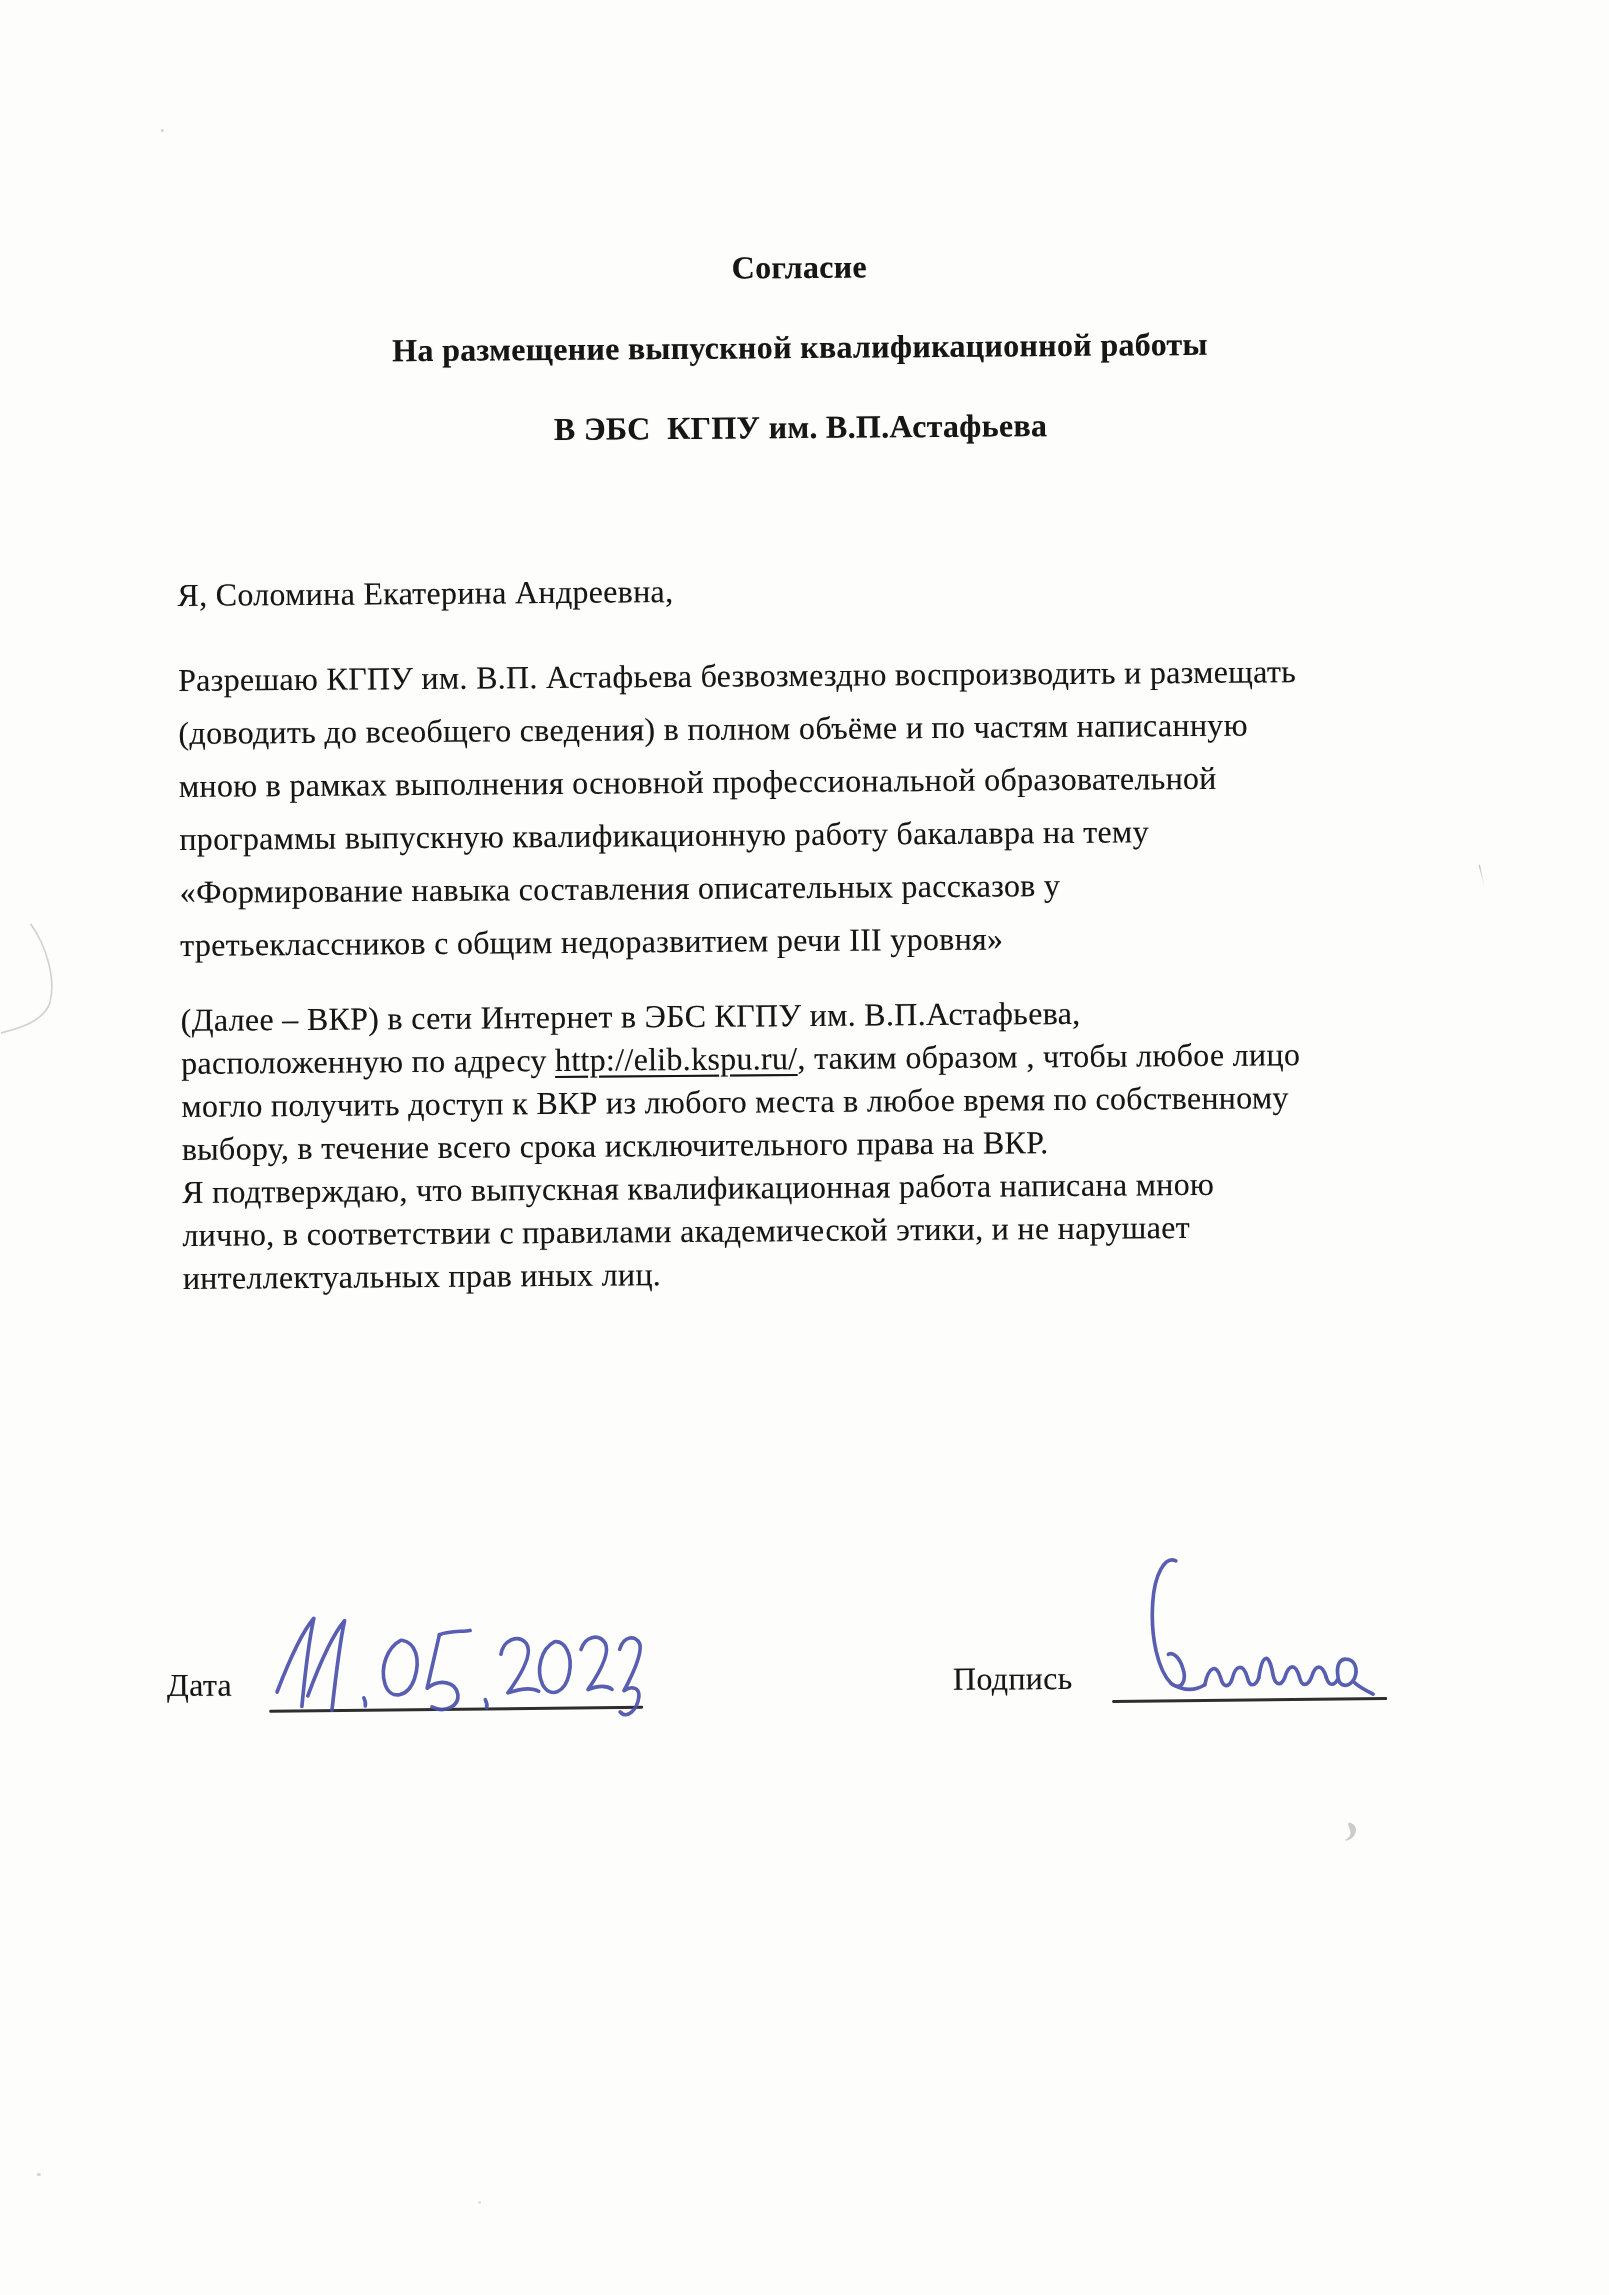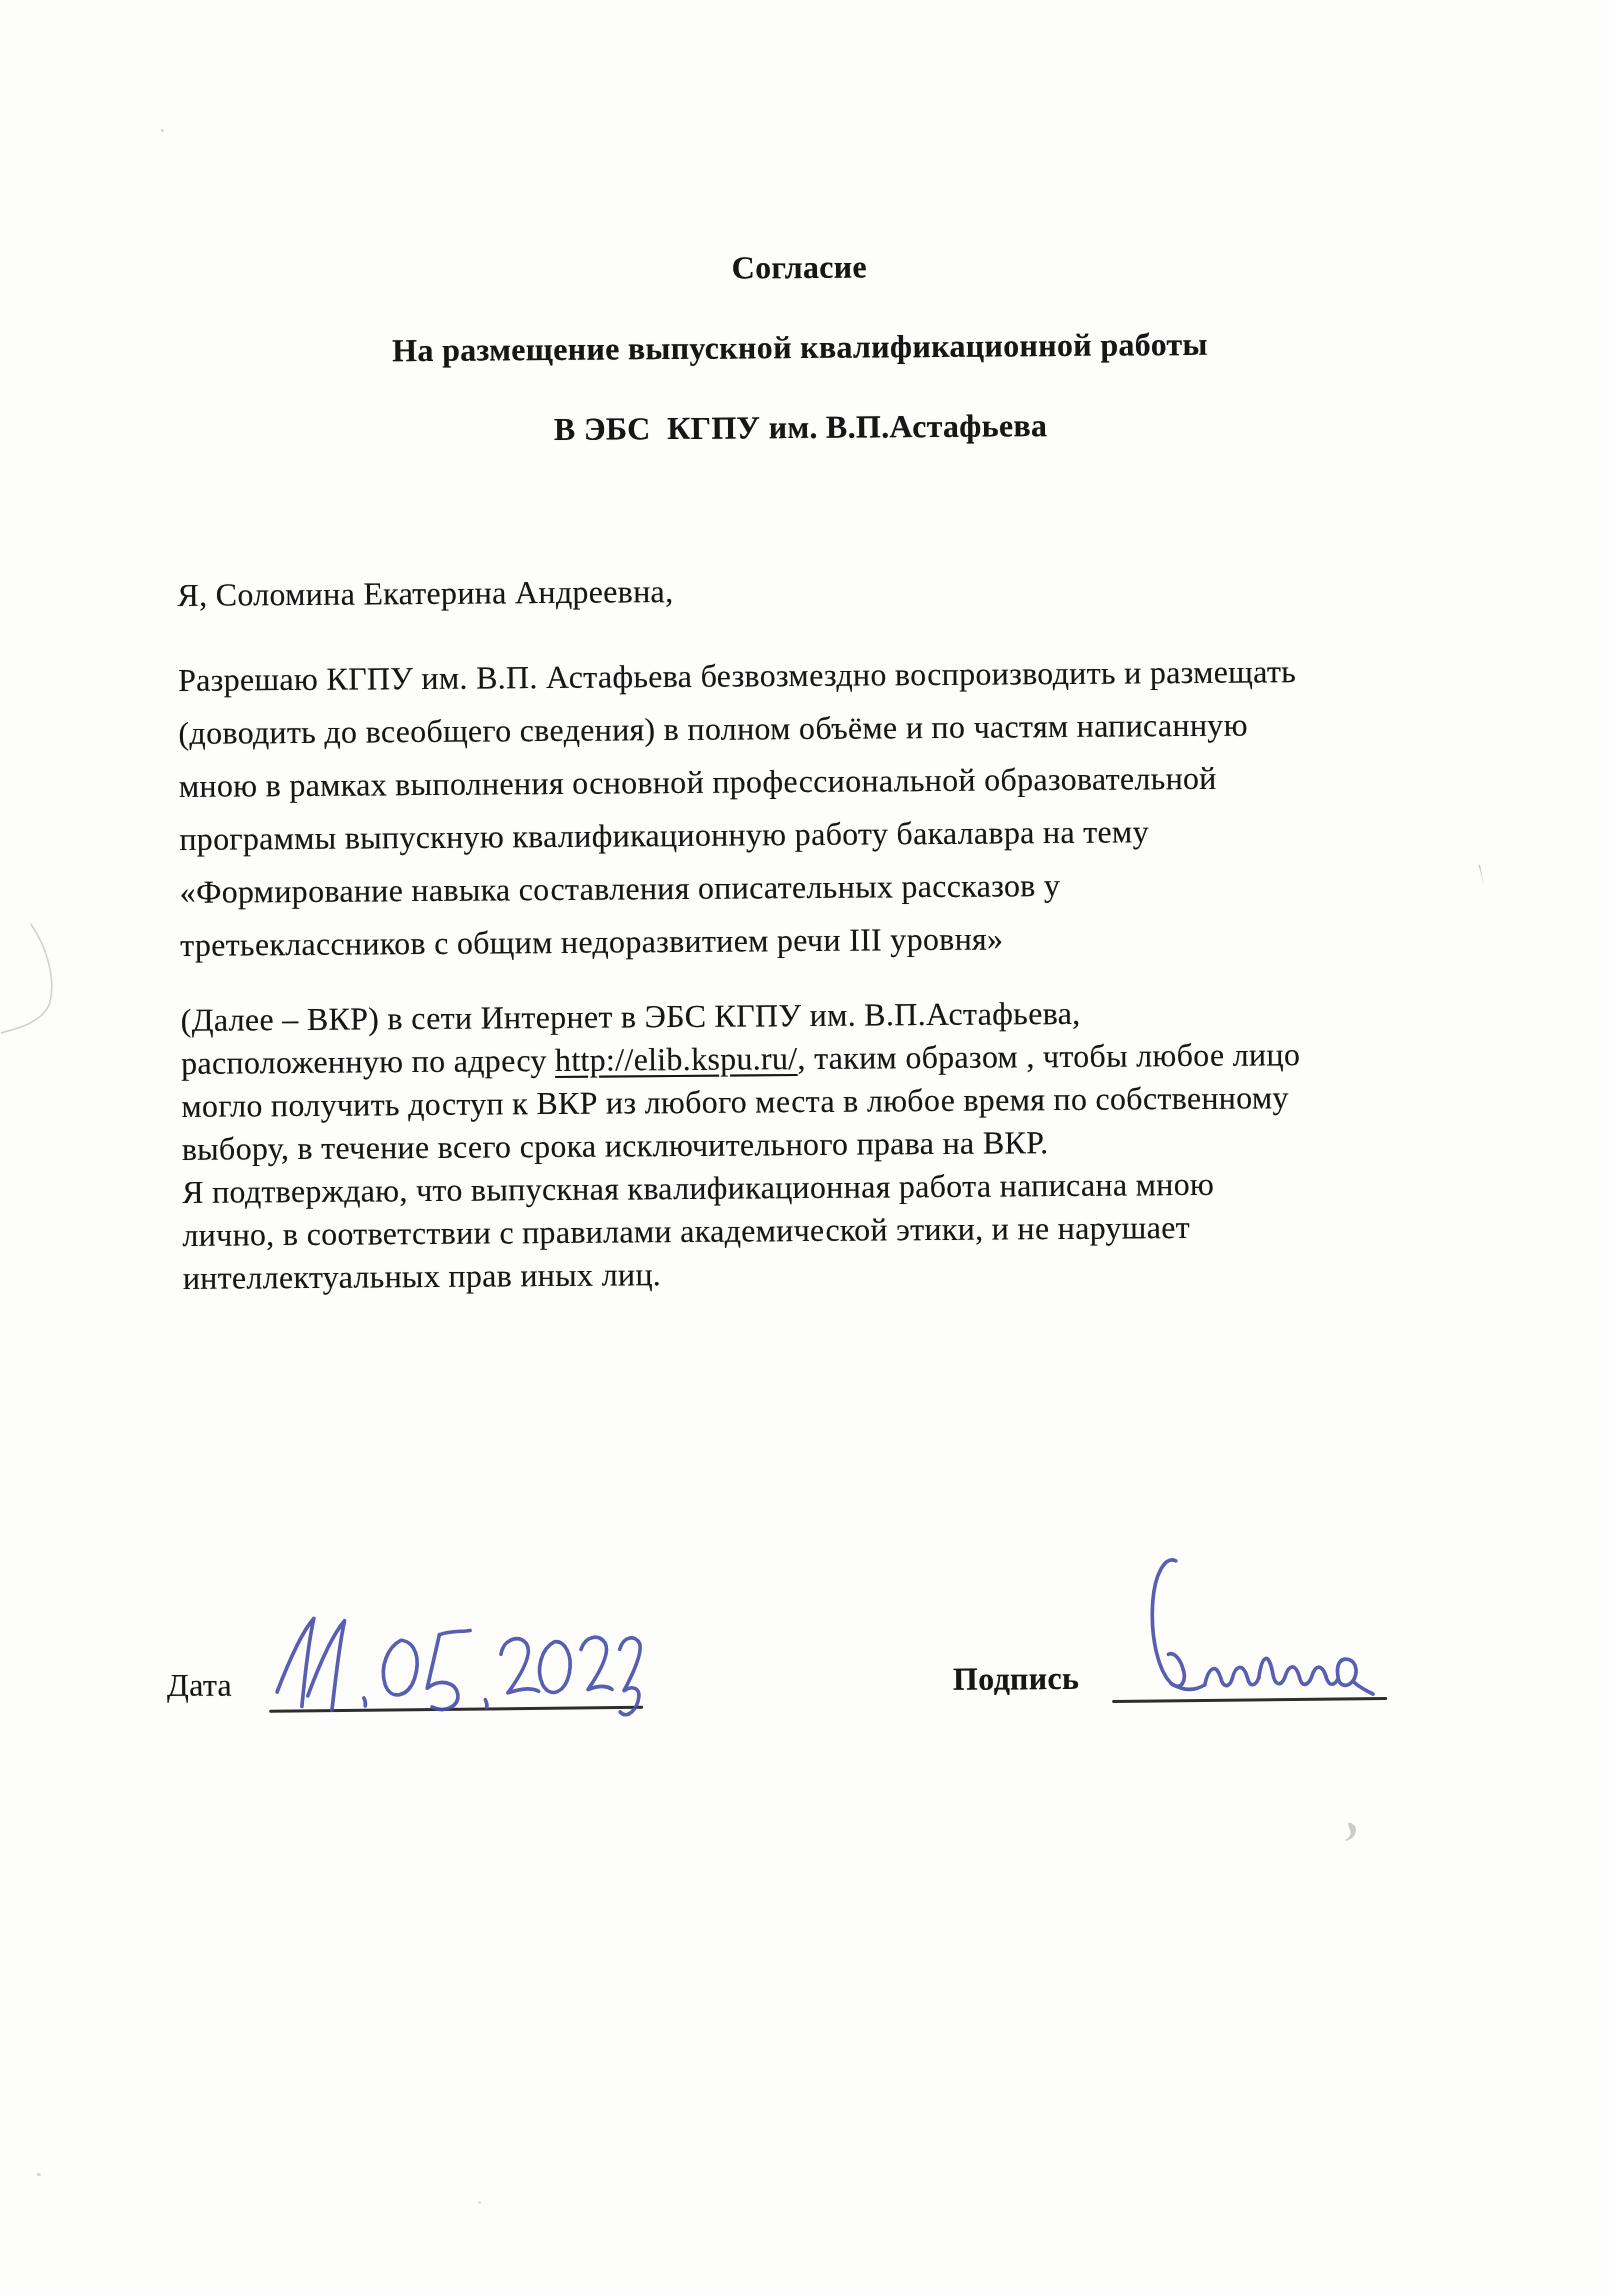--- a/index.html
+++ b/index.html
@@ -48,21 +48,21 @@
   .para2 { top: 994px; }
   .para2 .line { height: 43px; line-height: 43px; white-space: nowrap; }
   .url-underline { text-decoration: underline; text-underline-offset: 4.7px; text-decoration-thickness: 2px; }
 
   .footer-label {
     position: absolute;
     font-size: 32px;
     letter-spacing: 0.3px;
   }
   .date-label { left: 161px; top: 1662px; }
-  .sig-label  { left: 947px; top: 1662px; font-weight: bold; }
+  .sig-label  { left: 947px; top: 1662px; }
   .rule {
     position: absolute;
     height: 3.3px;
     background: #2e2e2e;
     border-radius: 1.3px;
   }
   .date-rule { left: 263px; top: 1705px; width: 374px; transform: rotate(-0.2deg); }
   .sig-rule  { left: 1106px; top: 1702px; width: 275px; transform: rotate(-0.2deg); }
 
   .handwriting { position: absolute; }

